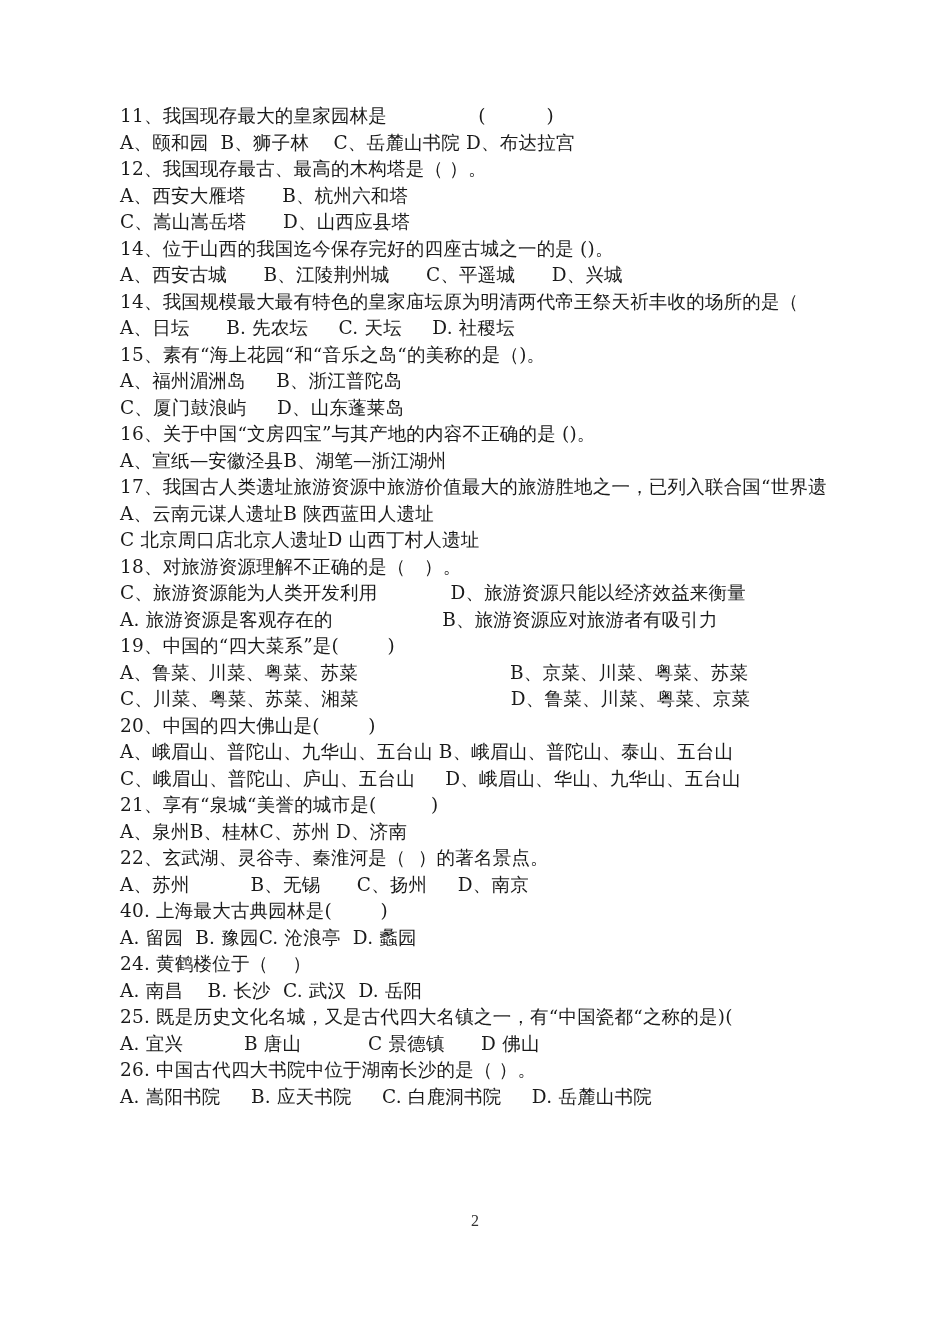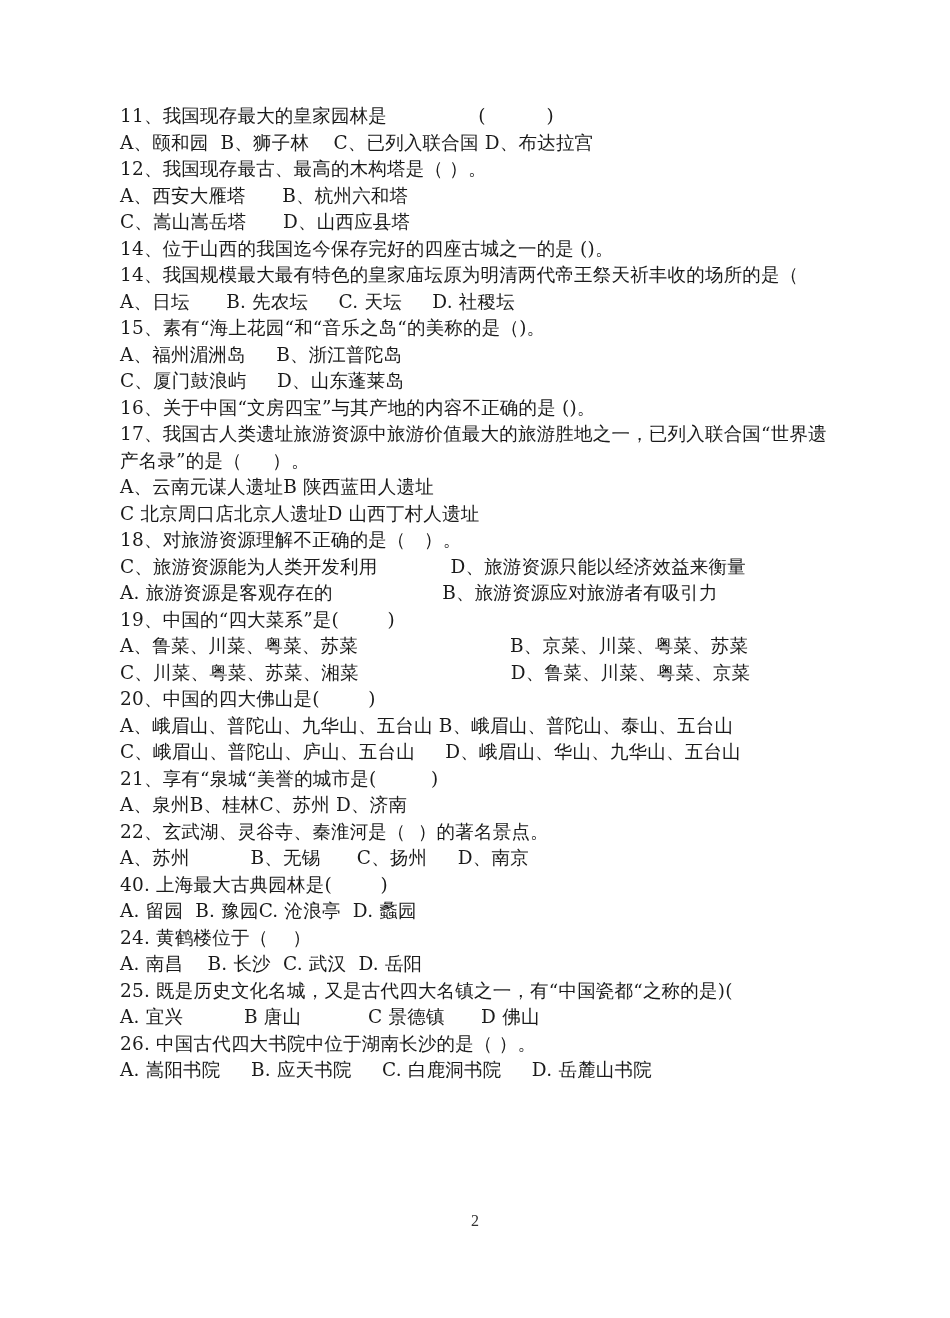--- a/index.html
+++ b/index.html
@@ -45,39 +45,40 @@
       color: #333;
     }
   </style>
 </head>
 <body>
 
 <div class="page">
   <div class="content">
 
     <div class="line">11、我国现存最大的皇家园林是               (          )</div>
-    <div class="line">A、颐和园  B、狮子林    C、已列入联合国 D、布达拉宫</div>
+    <div class="line">A、颐和园  B、狮子林    C、岳麓山书院 D、布达拉宫</div>
 
     <div class="line">12、我国现存最古、最高的木构塔是（ ）。</div>
     <div class="line">A、西安大雁塔      B、杭州六和塔</div>
     <div class="line">C、嵩山嵩岳塔      D、山西应县塔</div>
 
     <div class="line">14、位于山西的我国迄今保存完好的四座古城之一的是 ()。</div>
+    <div class="line">A、西安古城      B、江陵荆州城      C、平遥城      D、兴城</div>
 
     <div class="line">14、我国规模最大最有特色的皇家庙坛原为明清两代帝王祭天祈丰收的场所的是（</div>
     <div class="line">A、日坛      B. 先农坛     C. 天坛     D. 社稷坛</div>
 
     <div class="line">15、素有“海上花园“和“音乐之岛“的美称的是（)。</div>
     <div class="line">A、福州湄洲岛     B、浙江普陀岛</div>
     <div class="line">C、厦门鼓浪屿     D、山东蓬莱岛</div>
 
     <div class="line">16、关于中国“文房四宝”与其产地的内容不正确的是 ()。</div>
+    <div class="line">A、宣纸—安徽泾县B、湖笔—浙江湖州</div>
 
     <div class="line">17、我国古人类遗址旅游资源中旅游价值最大的旅游胜地之一，已列入联合国“世界遗</div>
-    <div class="line">产名录”的是（     ）。</div>
     <div class="line">A、云南元谋人遗址B 陕西蓝田人遗址</div>
     <div class="line">C 北京周口店北京人遗址D 山西丁村人遗址</div>
 
     <div class="line">18、对旅游资源理解不正确的是（   ）。</div>
     <div class="line">C、旅游资源能为人类开发利用            D、旅游资源只能以经济效益来衡量</div>
     <div class="line">A. 旅游资源是客观存在的                  B、旅游资源应对旅游者有吸引力</div>
 
     <div class="line">19、中国的“四大菜系”是(        )</div>
     <div class="line">A、鲁菜、川菜、粤菜、苏菜                         B、京菜、川菜、粤菜、苏菜</div>
     <div class="line">C、川菜、粤菜、苏菜、湘菜                         D、鲁菜、川菜、粤菜、京菜</div>

